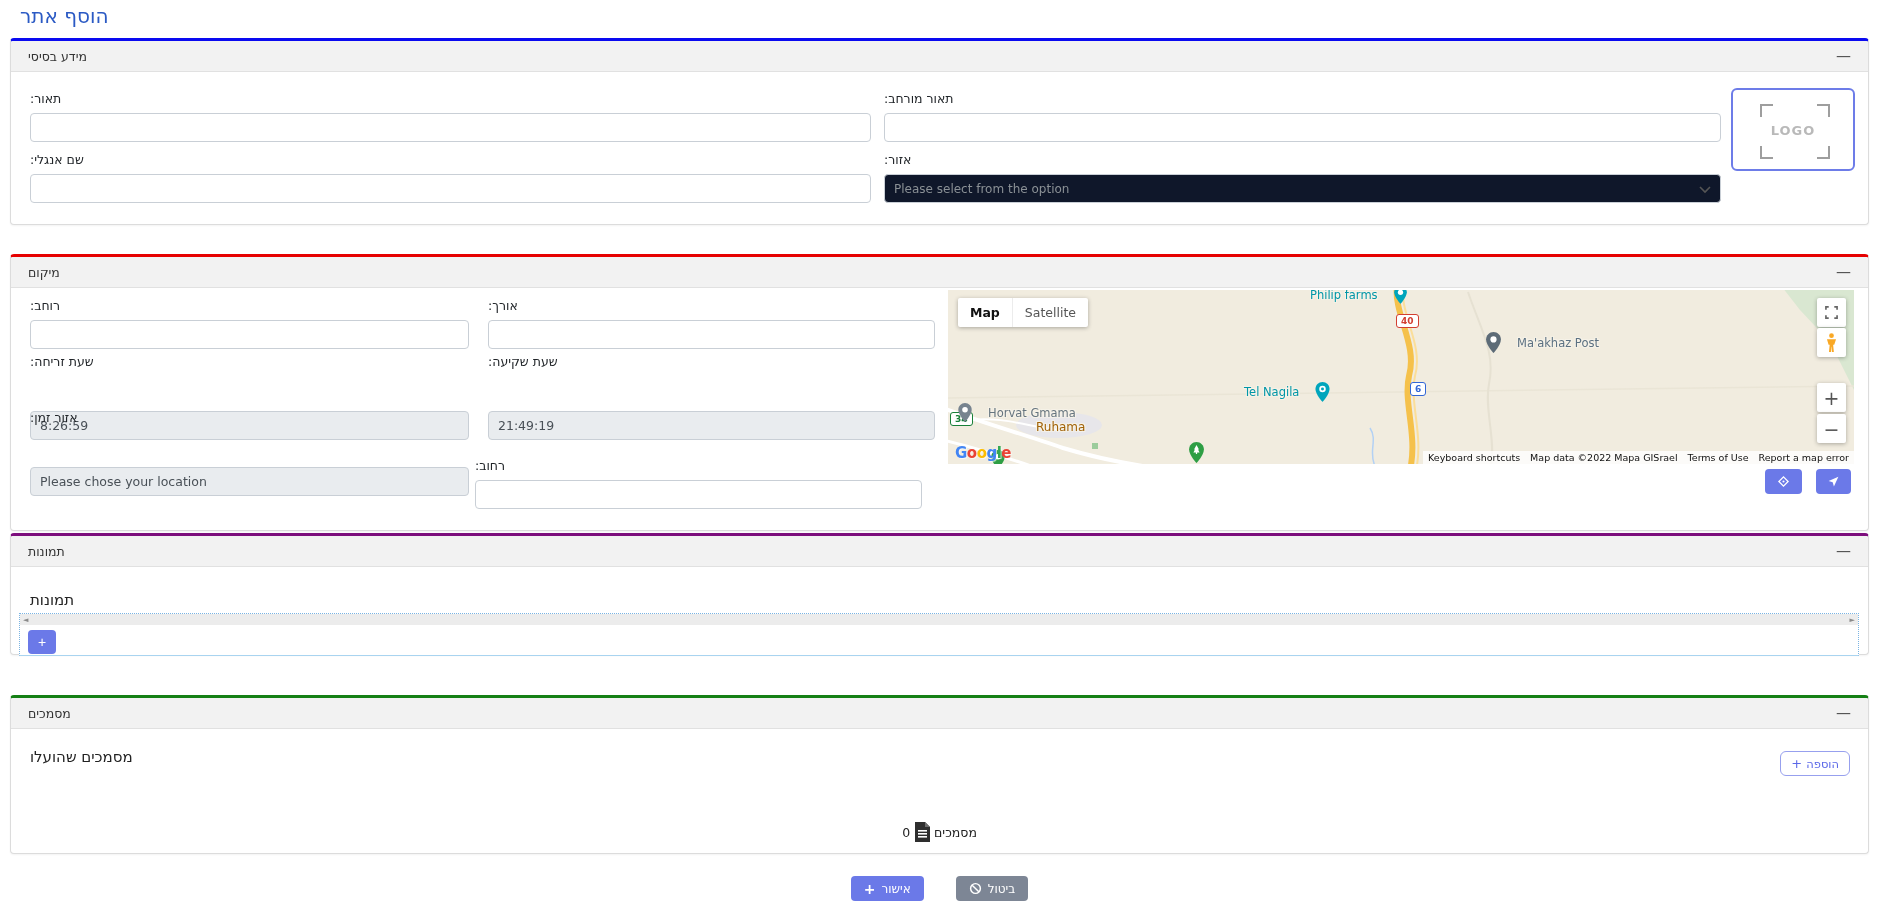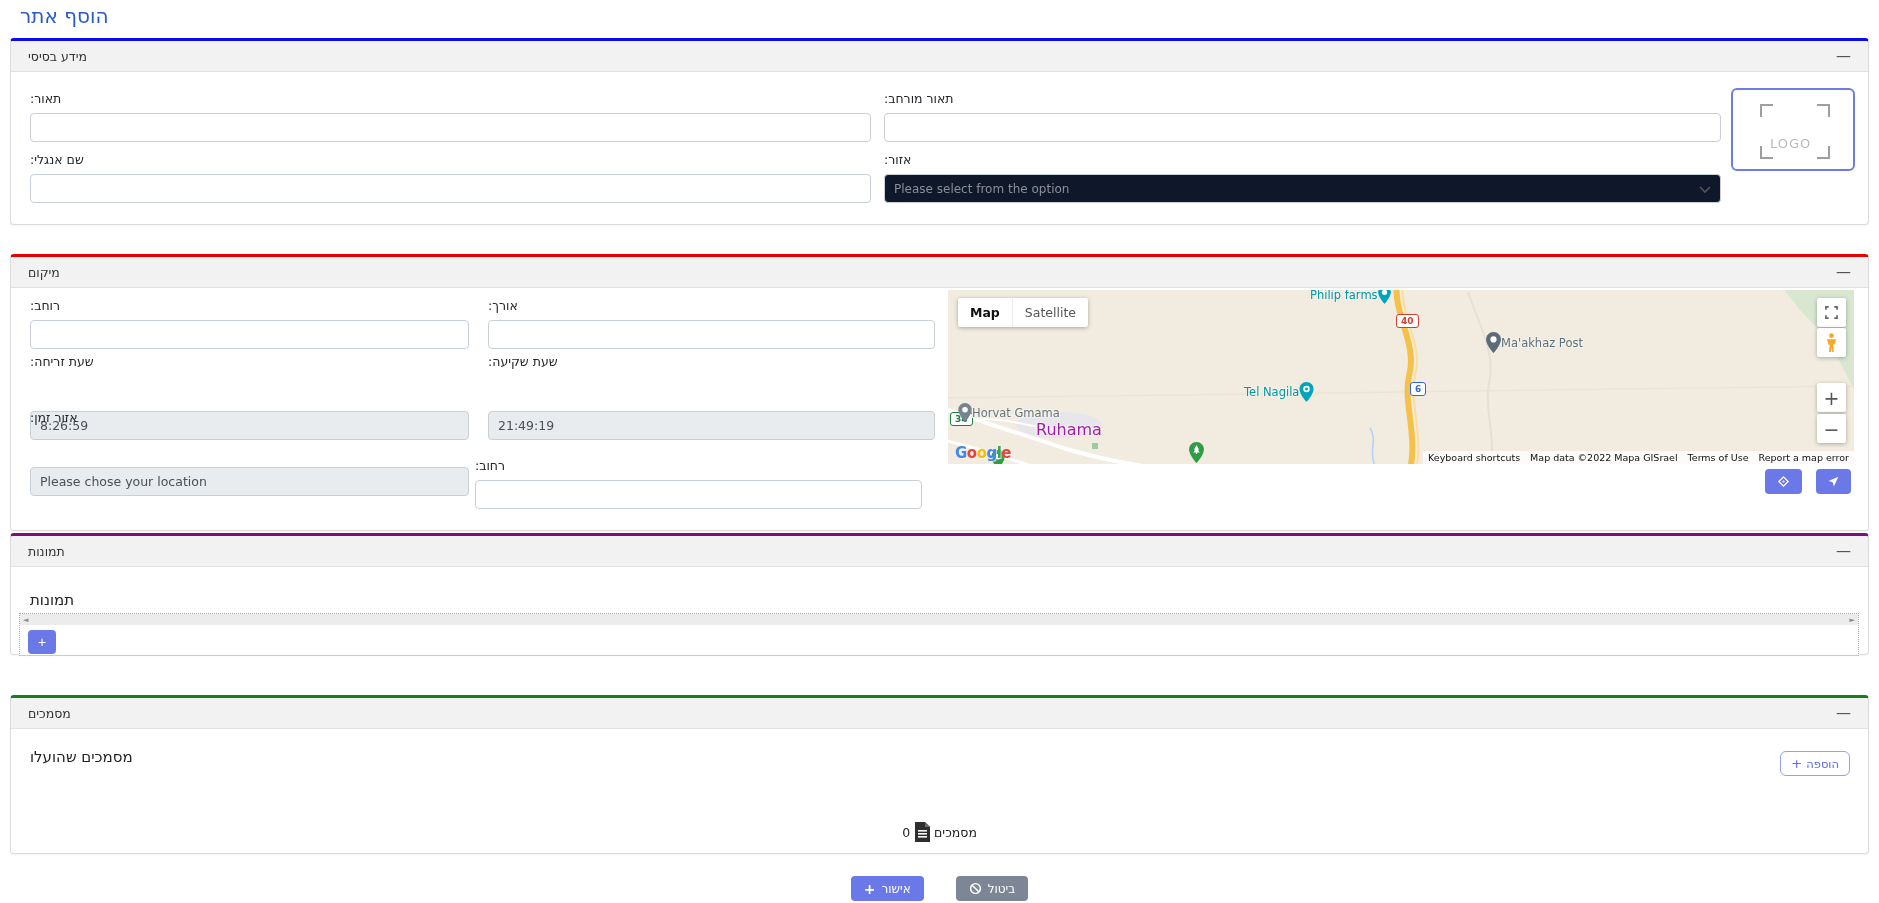--- a/index.html
+++ b/index.html
@@ -66,23 +66,23 @@
     position:absolute; left:1720px; top:47px; width:124px; height:83px;
     border:2px solid #6d7ce8; border-radius:6px;
   }
   .crop-frame { position:absolute; left:27px; top:14px; width:70px; height:55px; }
   .crop-frame i { position:absolute; width:13px; height:13px; border:0 solid #9e9e9e; }
   .crop-frame i.tl { left:0; top:0; border-left-width:2px; border-top-width:2px; }
   .crop-frame i.tr { right:0; top:0; border-right-width:2px; border-top-width:2px; }
   .crop-frame i.bl { left:0; bottom:0; border-left-width:2px; border-bottom-width:2px; }
   .crop-frame i.br { right:0; bottom:0; border-right-width:2px; border-bottom-width:2px; }
   .logo-text {
-    position:absolute; left:0; right:0; top:33px; 
+    position:absolute; left:0; right:0; top:33px; text-align:center;
     color:#b9b9b9; font-size:13px; letter-spacing:1px; background:#fff;
-    width:46px; margin:13px auto;
+    width:46px; margin:0 auto;font-weight:bold;
   }
 
   #f-lat    { left:19px;  top:41px;  width:439px; }
   #f-lon    { left:477px; top:41px;  width:447px; }
   #f-sunrise{ left:19px;  top:97px;  width:439px; }
   #f-sunset { left:477px; top:97px;  width:447px; }
   #f-tz     { left:19px;  top:153px; width:439px; }
   #f-street { left:464px; top:153px; width:447px;margin-top:48px; }
 
   
@@ -103,28 +103,28 @@
     position:absolute; left:10px; top:8px; display:flex; background:#fff;
     box-shadow:0 1px 4px rgba(0,0,0,.3); border-radius:2px; height:29px;
   }
   .gm-tab {
     padding:0 12px; display:flex; align-items:center; font-size:12.5px;
     cursor:pointer;
   }
   .gm-tab.active { font-weight:bold; color:#111; }
   .gm-tab.idle { color:#565656; border-left:1px solid #ececec; }
 
-  .poi { position:absolute; display:flex; align-items:center; gap:0; white-space:nowrap; }
+  .poi { position:absolute; display:flex; align-items:center; gap:16px; white-space:nowrap; }
   .poi .txt {
     font-size:11.5px;
     text-shadow:1px 1px 0 #f6f2e8,-1px -1px 0 #f6f2e8,1px -1px 0 #f6f2e8,-1px 1px 0 #f6f2e8;
   }
   .teal .txt { color:#0096a7; }
   .gray .txt { color:#66757f; }
-  .dark .txt { color:#a21caf; font-size:16px; }
+  .dark .txt { color:#a16207; font-size:12px; }
 
   .badge {
     position:absolute; font-size:9px; font-weight:bold; background:#fff;
     border-radius:3px; padding:0 4px; line-height:12px;
   }
   #badge-40 { color:#d23f31; border:1px solid #d23f31; }
   #badge-6  { color:#3367d6; border:1px solid #3367d6; }
   #badge-34 { color:#188038; border:1px solid #188038; }
 
   .gm-ctl {

